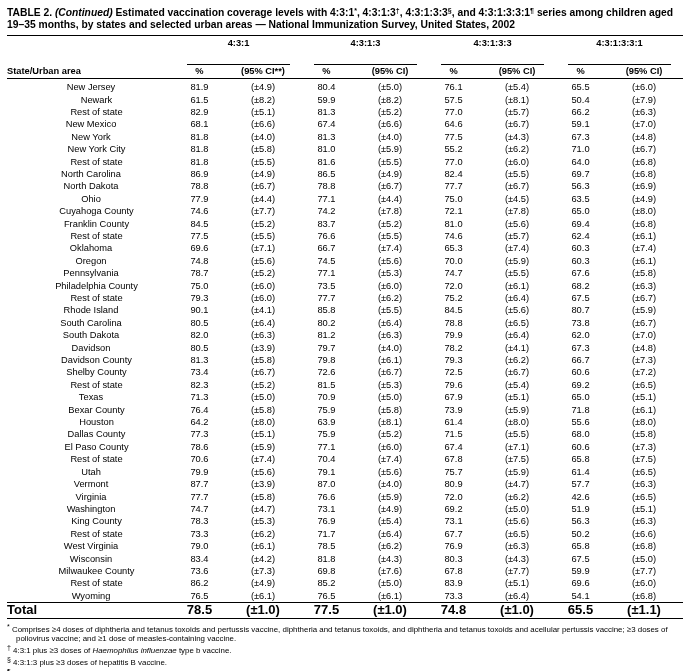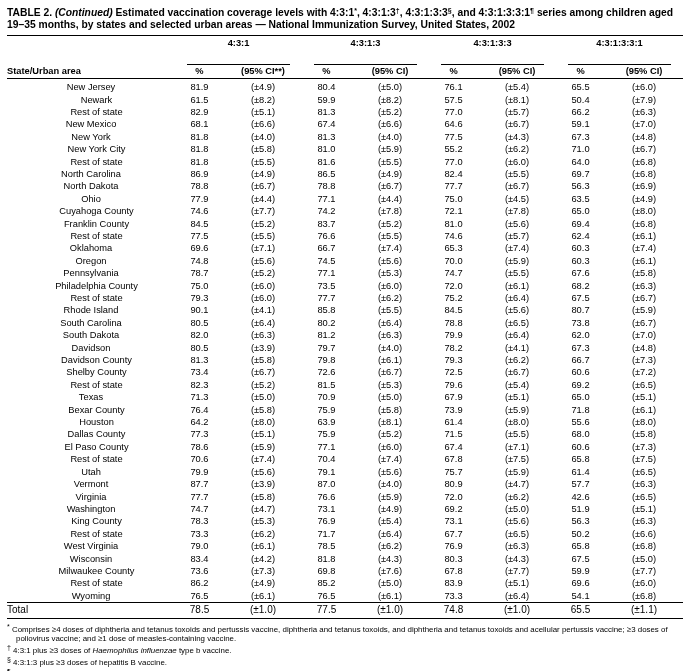--- a/index.html
+++ b/index.html
@@ -54,22 +54,22 @@
     line-height: 12.4px;
     white-space: nowrap;
     overflow: hidden;
     text-align: center;
   }
   tbody tr:first-child td { padding-top: 2px; }
   td.area { text-align: center; }
   td.area.indent { padding-left: 11px; margin-top: 30px; }
 
   tfoot td {
-    font-size: 10px;
-    font-weight: 400;
+    font-size: 13px;
+    font-weight: 700;
     line-height: 14.5px;
     border-top: 1px solid #000;
     border-bottom: 1px solid #000;
     text-align: center;
     white-space: nowrap;
   }
   tfoot td.area { text-align: left; }
 
   .footnotes { margin-top: 3px; width: 676px; }
   .footnote {

